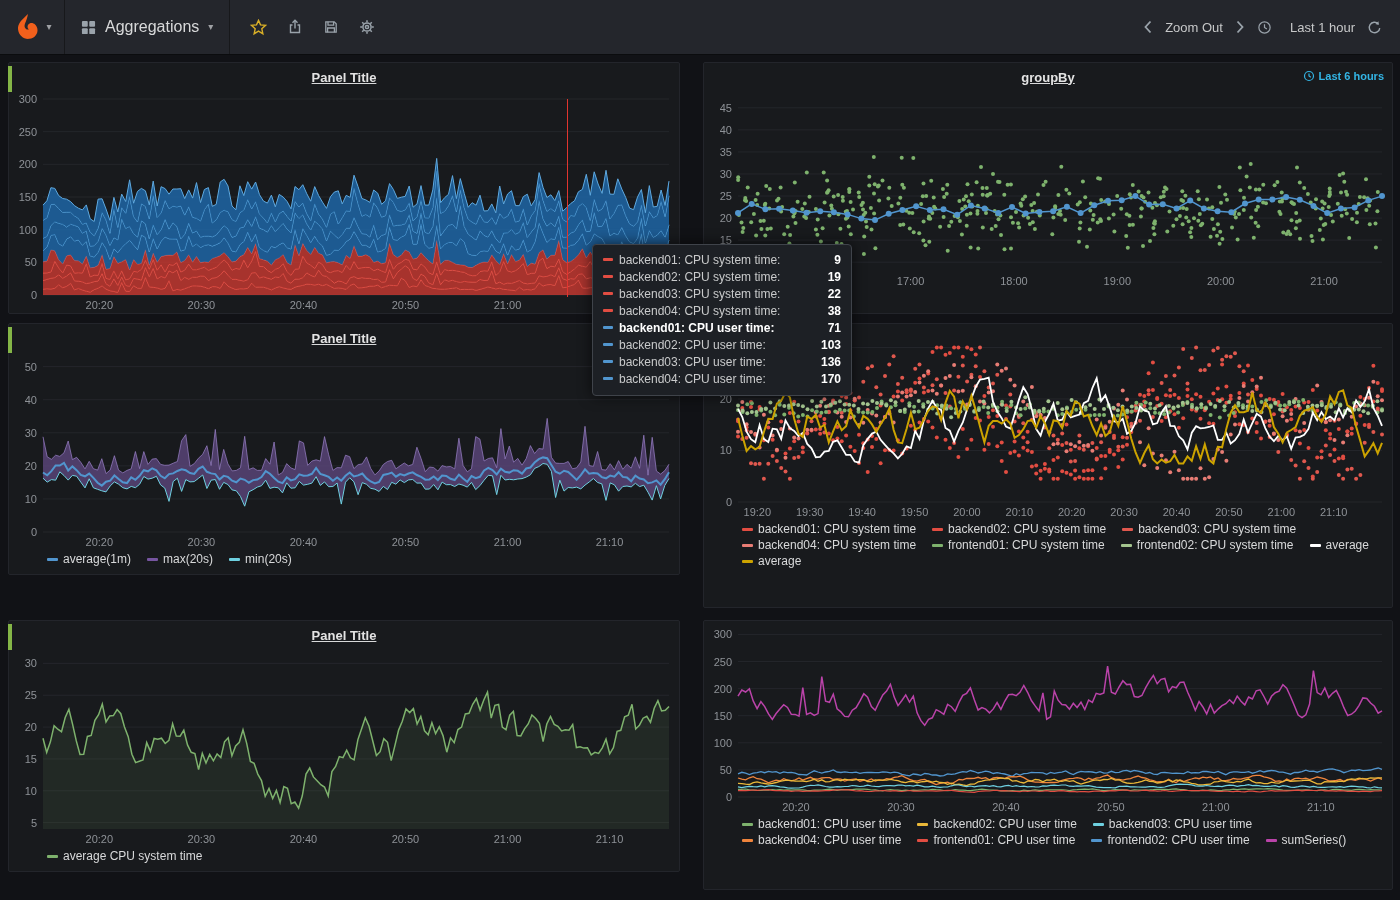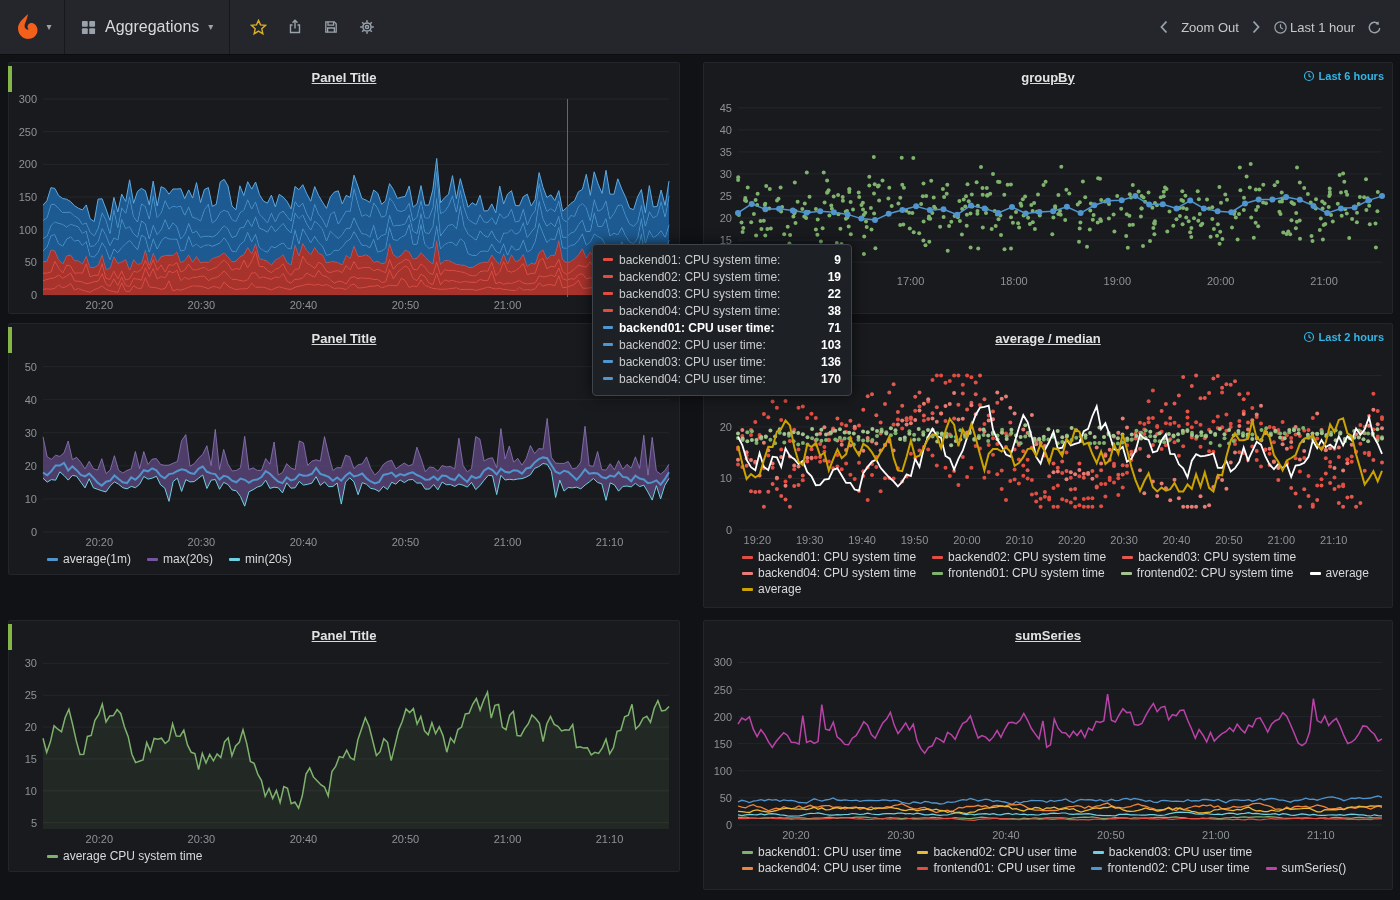--- a/index.html
+++ b/index.html
@@ -16,21 +16,21 @@
   .picker{display:flex;align-items:center;gap:9px;padding:0 16px;height:54px;
     border-right:1px solid #17181b;cursor:pointer;color:#d8d9da;}
   .picker-label{font-size:16px;}
   .caret{color:#9fa1a5;font-size:10px;line-height:1;}
   .nav-actions{display:flex;align-items:center;gap:20px;padding:0 20px;}
   .icon-btn{color:#9aa3ab;cursor:pointer;display:flex;align-items:center;}
   .icon-btn.star{color:#D9AF27;}
   .nav-right{margin-left:auto;display:flex;align-items:center;gap:12px;padding-right:18px;
     color:#c7c8c9;font-size:13px;}
   .nav-right .lbl{cursor:pointer;}
-  .timepicker{display:flex;align-items:flex-end;gap:2px;cursor:pointer;}
+  .timepicker{display:flex;align-items:flex-end;gap:18px;cursor:pointer;}
   
   .panel{position:absolute;background:#181a1d;border:1px solid #23252b;border-radius:2px;
     box-sizing:border-box;}
   .panel-header{height:28px;position:relative;display:flex;align-items:center;justify-content:center;text-decoration:underline;}
   .panel-title{font-size:13px;font-weight:bold;color:#e3e3e3;cursor:pointer;}
   .time-badge{position:absolute;right:8px;top:7px;color:#33B5E5;font-size:11px;font-weight:bold;
     display:flex;align-items:center;gap:4px;cursor:pointer;}
   .chart-area{position:relative;cursor:crosshair;}
   .legend{display:flex;flex-wrap:wrap;column-gap:16px;row-gap:2px;margin-left:38px;margin-top:2px;
     padding-right:6px;font-size:12px;color:#d8d9da;align-items:center;}
@@ -748,30 +748,20 @@
         <span>max(20s)</span>
       </span>
       <span class="legend-item">
         <i style="background: rgb(110, 208, 224);"></i>
         <span>min(20s)</span>
       </span>
     </div>
 </section>
 
 <section class="panel" style="left:703px;top:323px;width:690px;height:285px">
-  <div class="panel-header">
-    <span class="panel-title">average / median</span>
-    <span class="time-badge">
-      <svg width="12" height="12" viewBox="0 0 16 16" fill="none" stroke="currentColor" stroke-width="1.6">
-          <circle cx="8" cy="8" r="6"></circle>
-          <path d="M8 4.5V8l2.5 1.7"></path>
-        </svg>
-      <span>Last 2 hours</span>
-    </span>
-  </div>
   <div class="chart-area" style="height:196px">
       <svg width="688" height="196">
         <line x1="34" x2="678" y1="178" y2="178" stroke="#24262b" stroke-width="1"></line>
         <text x="28" y="182" text-anchor="end" fill="#8e9297" font-size="11">0</text>
         <line x1="34" x2="678" y1="126.4848484848485" y2="126.4848484848485" stroke="#24262b" stroke-width="1"></line>
         <text x="28" y="130.4848484848485" text-anchor="end" fill="#8e9297" font-size="11">10</text>
         <line x1="34" x2="678" y1="74.96969696969697" y2="74.96969696969697" stroke="#24262b" stroke-width="1"></line>
         <text x="28" y="78.96969696969697" text-anchor="end" fill="#8e9297" font-size="11">20</text>
         <line x1="34" x2="678" y1="23.45454545454546" y2="23.45454545454546" stroke="#24262b" stroke-width="1"></line>
         <text x="28" y="27.45454545454546" text-anchor="end" fill="#8e9297" font-size="11">30</text>
@@ -1738,24 +1728,20 @@
     </div>
   <div class="legend">
       <span class="legend-item">
         <i style="background: rgb(126, 178, 109);"></i>
         <span>average CPU system time</span>
       </span>
     </div>
 </section>
 
 <section class="panel" style="left:703px;top:620px;width:690px;height:270px">
-  <div class="panel-header">
-    <span class="panel-title">sumSeries</span>
-
-  </div>
   <div class="chart-area" style="height:194px">
       <svg width="688" height="194">
         <line x1="34" x2="678" y1="176" y2="176" stroke="#24262b" stroke-width="1"></line>
         <text x="28" y="180" text-anchor="end" fill="#8e9297" font-size="11">0</text>
         <line x1="34" x2="678" y1="148.90322580645162" y2="148.90322580645162" stroke="#24262b" stroke-width="1"></line>
         <text x="28" y="152.90322580645162" text-anchor="end" fill="#8e9297" font-size="11">50</text>
         <line x1="34" x2="678" y1="121.80645161290323" y2="121.80645161290323" stroke="#24262b" stroke-width="1"></line>
         <text x="28" y="125.80645161290323" text-anchor="end" fill="#8e9297" font-size="11">100</text>
         <line x1="34" x2="678" y1="94.70967741935483" y2="94.70967741935483" stroke="#24262b" stroke-width="1"></line>
         <text x="28" y="98.70967741935483" text-anchor="end" fill="#8e9297" font-size="11">150</text>

